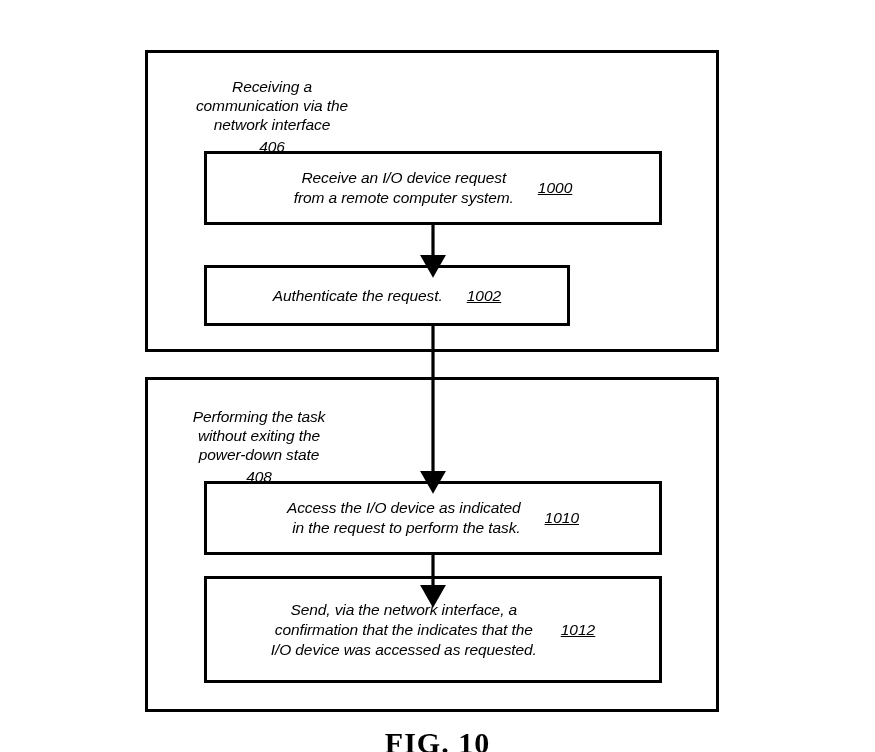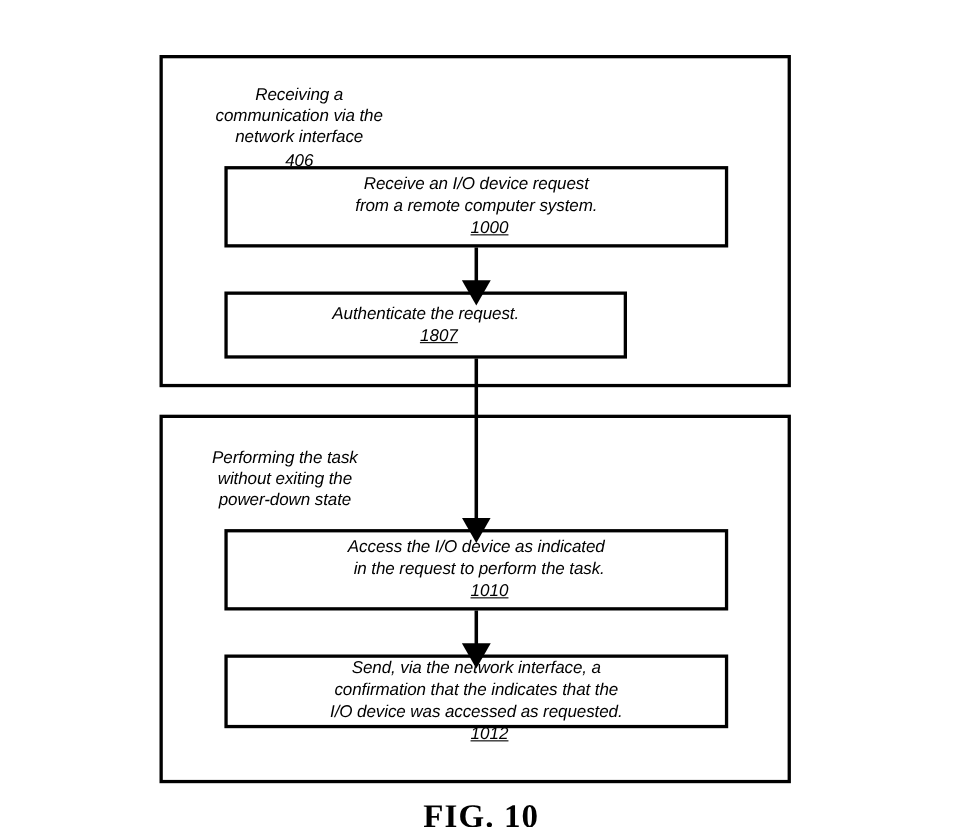--- a/index.html
+++ b/index.html
@@ -72,29 +72,29 @@
     margin-top: 3px;
   }
 
   
   .step-box {
     position: absolute;
     box-sizing: border-box;
     border: 3px solid #000000;
     background: #ffffff;
     display: flex;
-    flex-direction: column;
+    flex-direction: row;
     align-items: center;
     justify-content: center;
     text-align: center;
   }
   #step-1000 { left: 204px; top: 151px; width: 458px; height: 74px; }
   #step-1002 { left: 204px; top: 265px; width: 366px; height: 61px; }
   #step-1010 { left: 204px; top: 481px; width: 458px; height: 74px; text-align: right; }
-  #step-1012 { left: 204px; top: 595px; width: 458px; height: 67px; justify-content: space-between; }
+  #step-1012 { left: 204px; top: 576px; width: 458px; height: 107px; }
 
   .step-text {
     font-style: italic;
     font-size: 15.5px;
     line-height: 20px;
     white-space: pre-line;
     letter-spacing: -0.1px;
   }
   .step-ref {
     font-style: italic;
@@ -144,28 +144,29 @@
   </div>
 
   <div class="step-box" id="step-1000">
     <div class="step-text">Receive an I/O device request
 from a remote computer system.</div>
     <div class="step-ref">1000</div>
   </div>
 
   <div class="step-box" id="step-1002">
     <div class="step-text">Authenticate the request.</div>
-    <div class="step-ref">1807</div>
+    <div class="step-ref">1002</div>
   </div>
 
   <div class="stage-box" id="stage-408">
     <div class="stage-header">
       <span>Performing the task
 without exiting the
 power-down state</span>
+      <span class="stage-ref">408</span>
     </div>
   </div>
 
   <div class="step-box" id="step-1010">
     <div class="step-text">Access the I/O device as indicated
 in the request to perform the task.</div>
     <div class="step-ref">1010</div>
   </div>
 
   <div class="step-box" id="step-1012">

